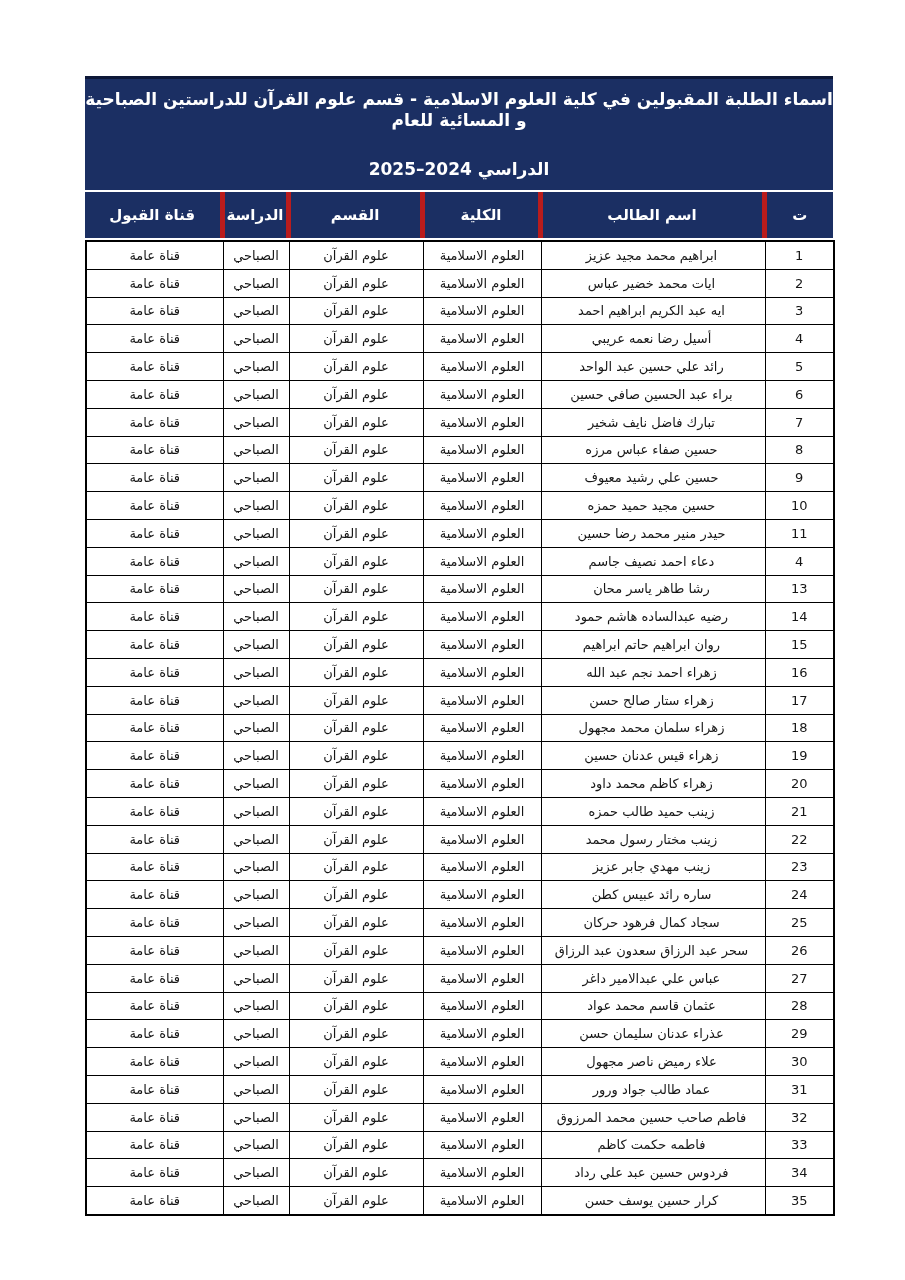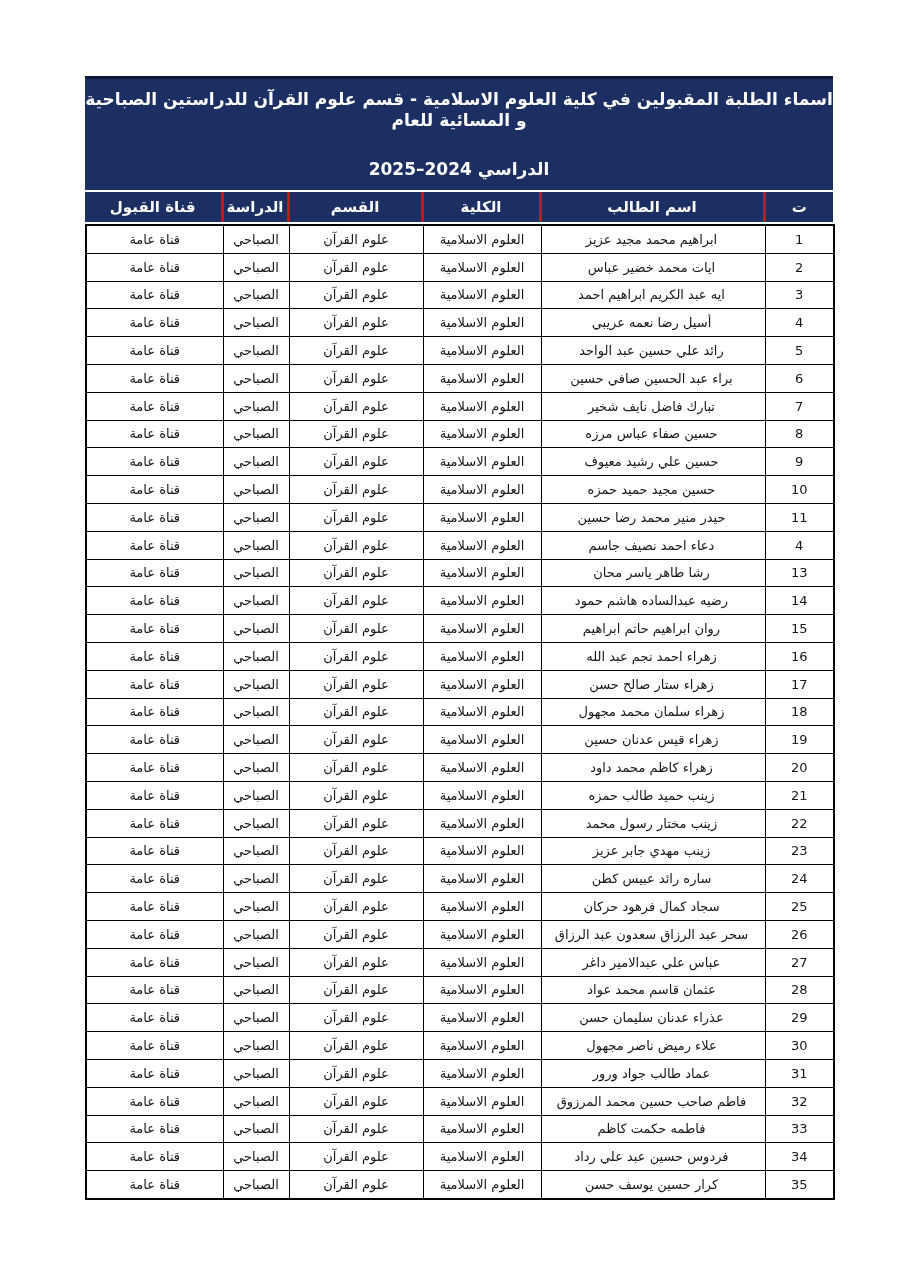--- a/index.html
+++ b/index.html
@@ -43,27 +43,27 @@
     direction: rtl;
   }
   .head-table {
     margin-top: 2px;
   }
   .head-table th {
     background: var(--navy, #1b2f63);
     color: var(--head-text, #ffffff);
     font-size: 15px;
     font-weight: bold;
-    height: 30px;
+    height: 46px;
     padding: 0;
     text-align: center;
     vertical-align: middle;
   }
   .head-table th:not(:last-child) {
-    border-left: 3px solid #b91c1c;
+    border-left: 5px solid #b91c1c;
   }
   .body-table {
     margin-top: 2px;
     border: 2px solid var(--border, #000000);
   }
   .body-table td {
     border: 1px solid var(--border, #000000);
     height: 26.8px;
     font-size: 13px;
     color: var(--body-text, #161616);

